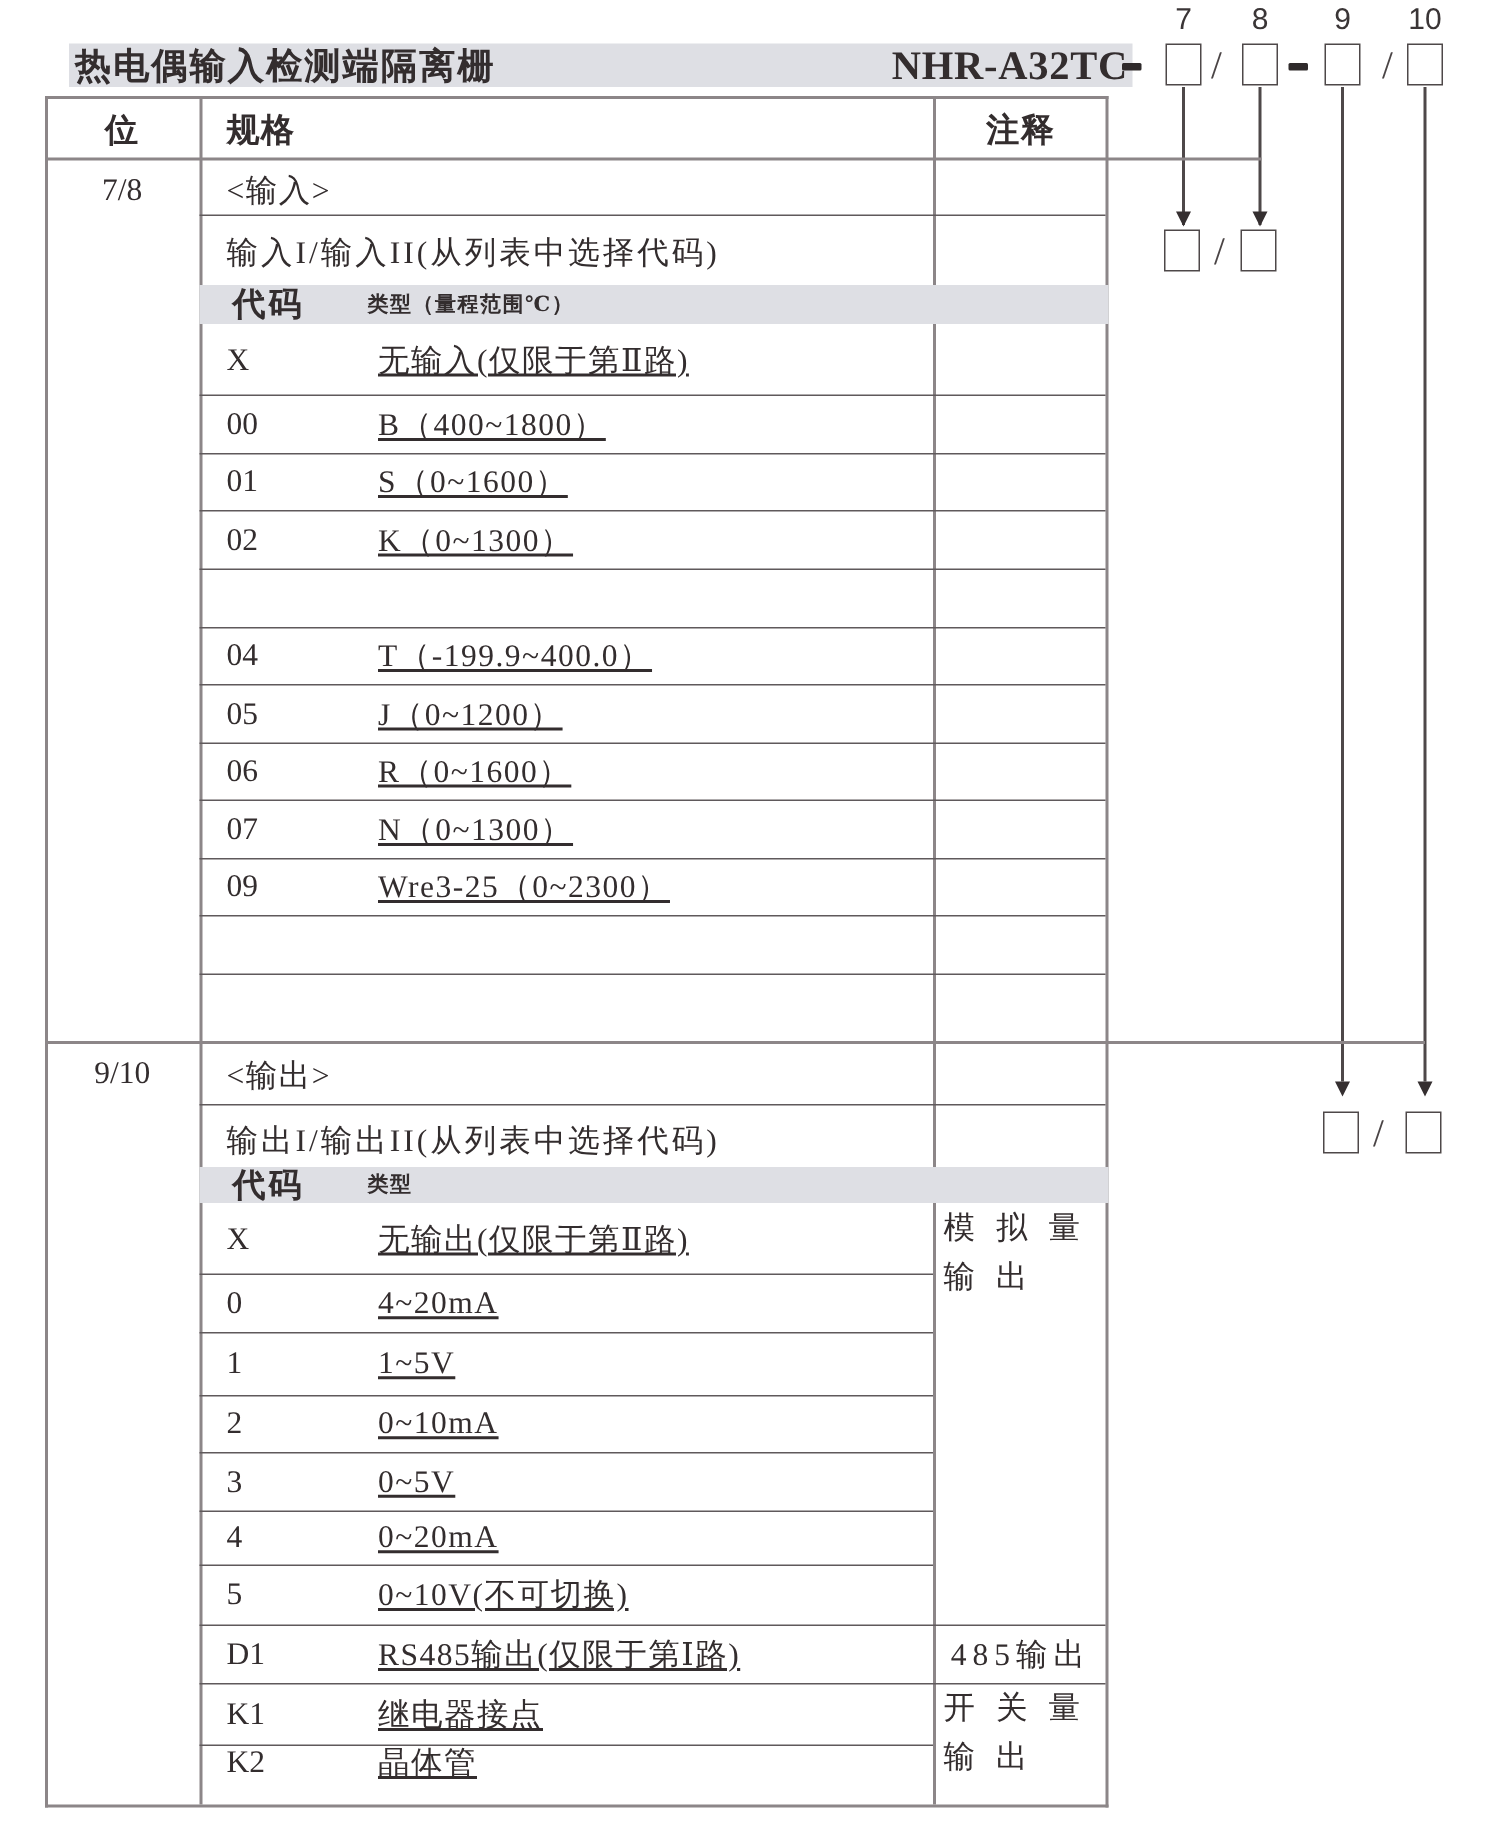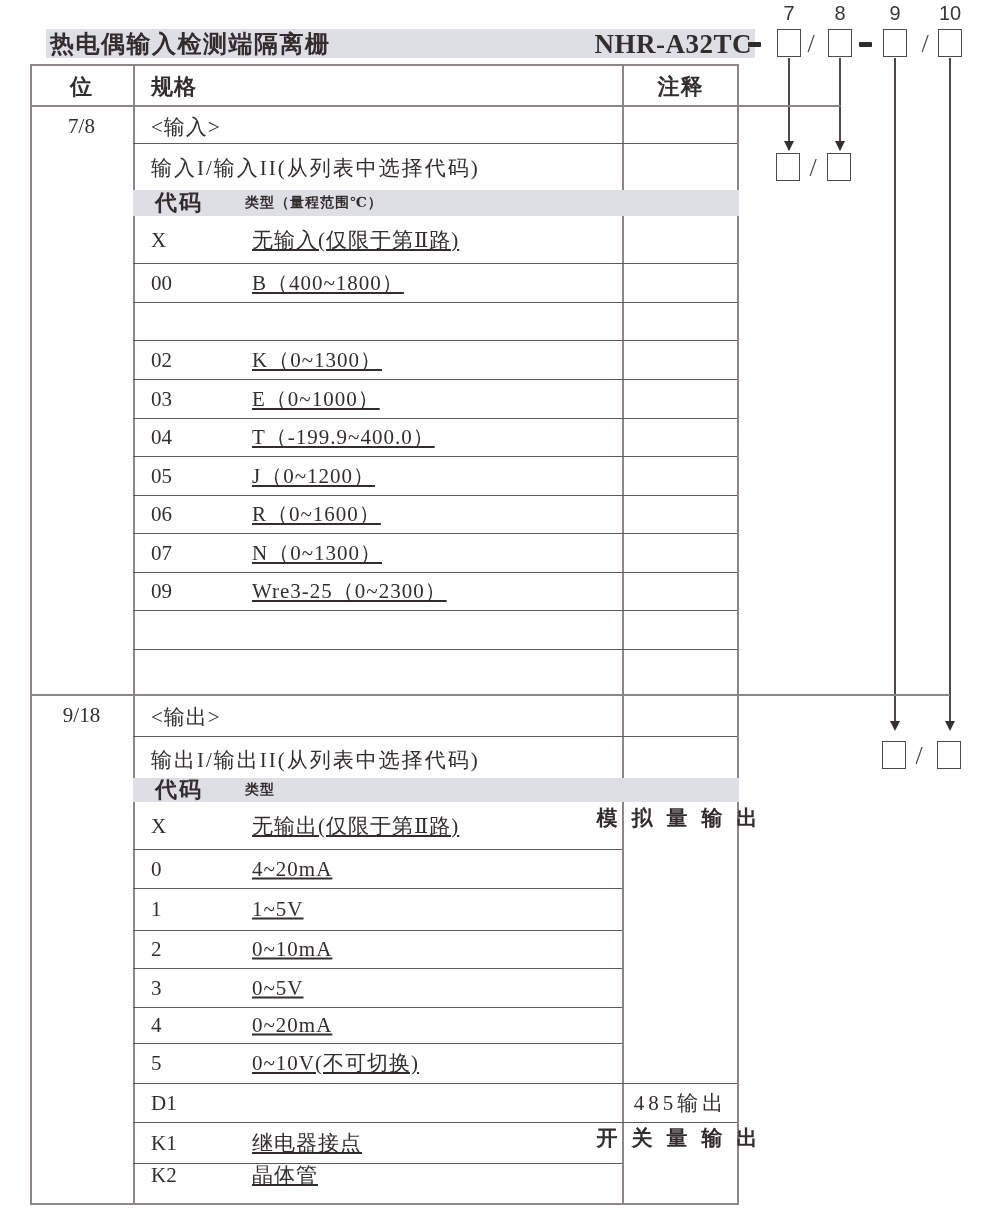--- a/index.html
+++ b/index.html
@@ -31,22 +31,22 @@
   .th{position:absolute;font-size:22px;font-weight:bold;letter-spacing:1px;white-space:nowrap;}
   .pos{position:absolute;left:30px;width:103px;text-align:center;font-size:21px;}
   .row{position:absolute;left:133px;width:489px;}
   .row .code{position:absolute;left:18px;top:50%;transform:translateY(-50%);font-size:21px;white-space:nowrap;}
   .row .type{position:absolute;left:119px;top:50%;transform:translateY(-50%);font-size:21px;letter-spacing:1px;white-space:nowrap;text-decoration:underline;}
   .grouplabel{position:absolute;left:151px;font-size:21px;letter-spacing:1px;white-space:nowrap;}
   .hint{position:absolute;left:151px;font-size:21px;letter-spacing:2px;white-space:nowrap;}
   .band{position:absolute;left:133px;width:606px;background:#dedfe4;}
   .band .code{position:absolute;left:22px;top:50%;transform:translateY(-50%);font-size:22px;font-weight:bold;letter-spacing:2px;white-space:nowrap;}
   .band .type{position:absolute;left:112px;top:50%;transform:translateY(-50%);font-size:14px;font-weight:bold;letter-spacing:1px;white-space:nowrap;}
-  .note{position:absolute;left:622px;width:117px;display:flex;flex-direction:row;justify-content:center;
-        font-size:21px;box-sizing:border-box;padding-left:7px;line-height:33px;font-weight:bold;}
+  .note{position:absolute;left:622px;width:117px;display:flex;flex-direction:column;
+        font-size:21px;box-sizing:border-box;padding-left:7px;line-height:33px;}
   .note .nline{letter-spacing:14px;white-space:nowrap;}
   .note-c{position:absolute;left:622px;width:117px;display:flex;align-items:center;justify-content:center;
           font-size:21px;letter-spacing:4px;white-space:nowrap;}
 </style>
 </head>
 <body>
 
 <div id="stage">
 
   <div class="digit" style="left:769px">7</div>
@@ -134,28 +134,28 @@
   </div>
 
   <div class="row" style="top:216px;height:47px">
     <span class="code">X</span>
     <span class="type">无输入(仅限于第Ⅱ路)</span>
   </div>
   <div class="row" style="top:263px;height:39px">
     <span class="code">00</span>
     <span class="type">B（400~1800）</span>
   </div>
+  <div class="row" style="top:302px;height:38px">
+    <span class="code">01</span>
+    <span class="type">S（0~1600）</span>
+  </div>
   <div class="row" style="top:340px;height:39px">
     <span class="code">02</span>
     <span class="type">K（0~1300）</span>
   </div>
-  <div class="row" style="top:379px;height:39px">
-    <span class="code">03</span>
-    <span class="type">E（0~1000）</span>
-  </div>
   <div class="row" style="top:418px;height:38px">
     <span class="code">04</span>
     <span class="type">T（-199.9~400.0）</span>
   </div>
   <div class="row" style="top:456px;height:39px">
     <span class="code">05</span>
     <span class="type">J（0~1200）</span>
   </div>
   <div class="row" style="top:495px;height:38px">
     <span class="code">06</span>
@@ -163,21 +163,21 @@
   </div>
   <div class="row" style="top:533px;height:39px">
     <span class="code">07</span>
     <span class="type">N（0~1300）</span>
   </div>
   <div class="row" style="top:572px;height:38px">
     <span class="code">09</span>
     <span class="type">Wre3-25（0~2300）</span>
   </div>
 
-  <div class="pos" style="top:703px">9/18</div>
+  <div class="pos" style="top:703px">9/10</div>
   <div class="grouplabel" style="top:703px">&lt;输出&gt;</div>
   <div class="hint" style="top:746px">输出I/输出II(从列表中选择代码)</div>
   <div class="band" style="top:778px;height:24px">
     <span class="code">代码</span>
     <span class="type">类型</span>
   </div>
 
   <div class="row" style="top:802px;height:47px">
     <span class="code">X</span>
     <span class="type">无输出(仅限于第Ⅱ路)</span>
@@ -201,20 +201,21 @@
   <div class="row" style="top:1007px;height:36px">
     <span class="code">4</span>
     <span class="type">0~20mA</span>
   </div>
   <div class="row" style="top:1043px;height:40px">
     <span class="code">5</span>
     <span class="type">0~10V(不可切换)</span>
   </div>
   <div class="row" style="top:1083px;height:39px">
     <span class="code">D1</span>
+    <span class="type">RS485输出(仅限于第Ⅰ路)</span>
   </div>
   <div class="row" style="top:1122px;height:41px">
     <span class="code">K1</span>
     <span class="type">继电器接点</span>
   </div>
   <div class="row" style="top:1163px;height:24px">
     <span class="code">K2</span>
     <span class="type">晶体管</span>
   </div>
 

